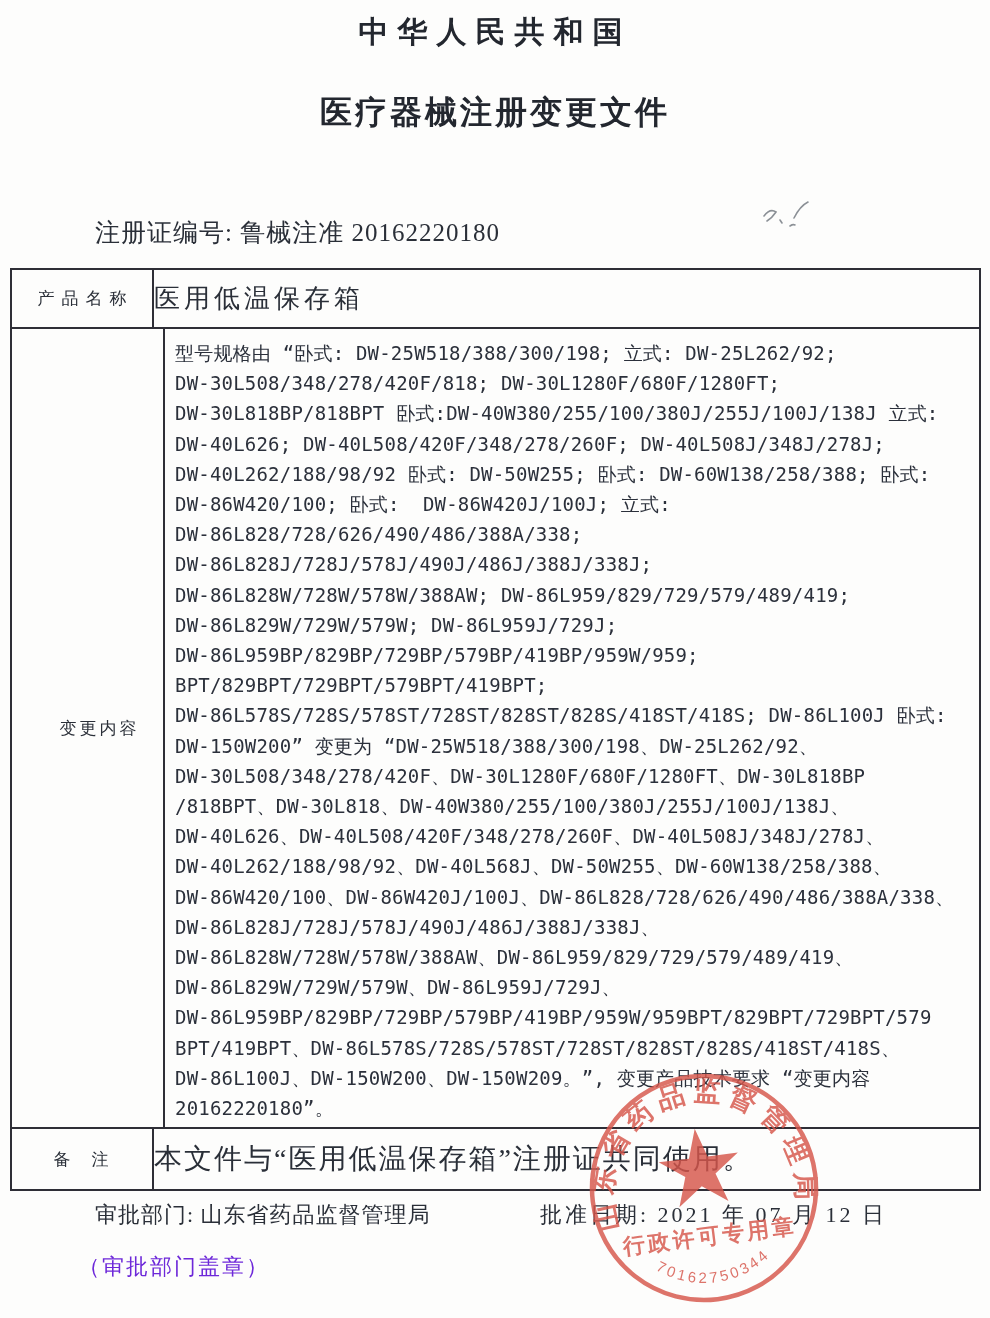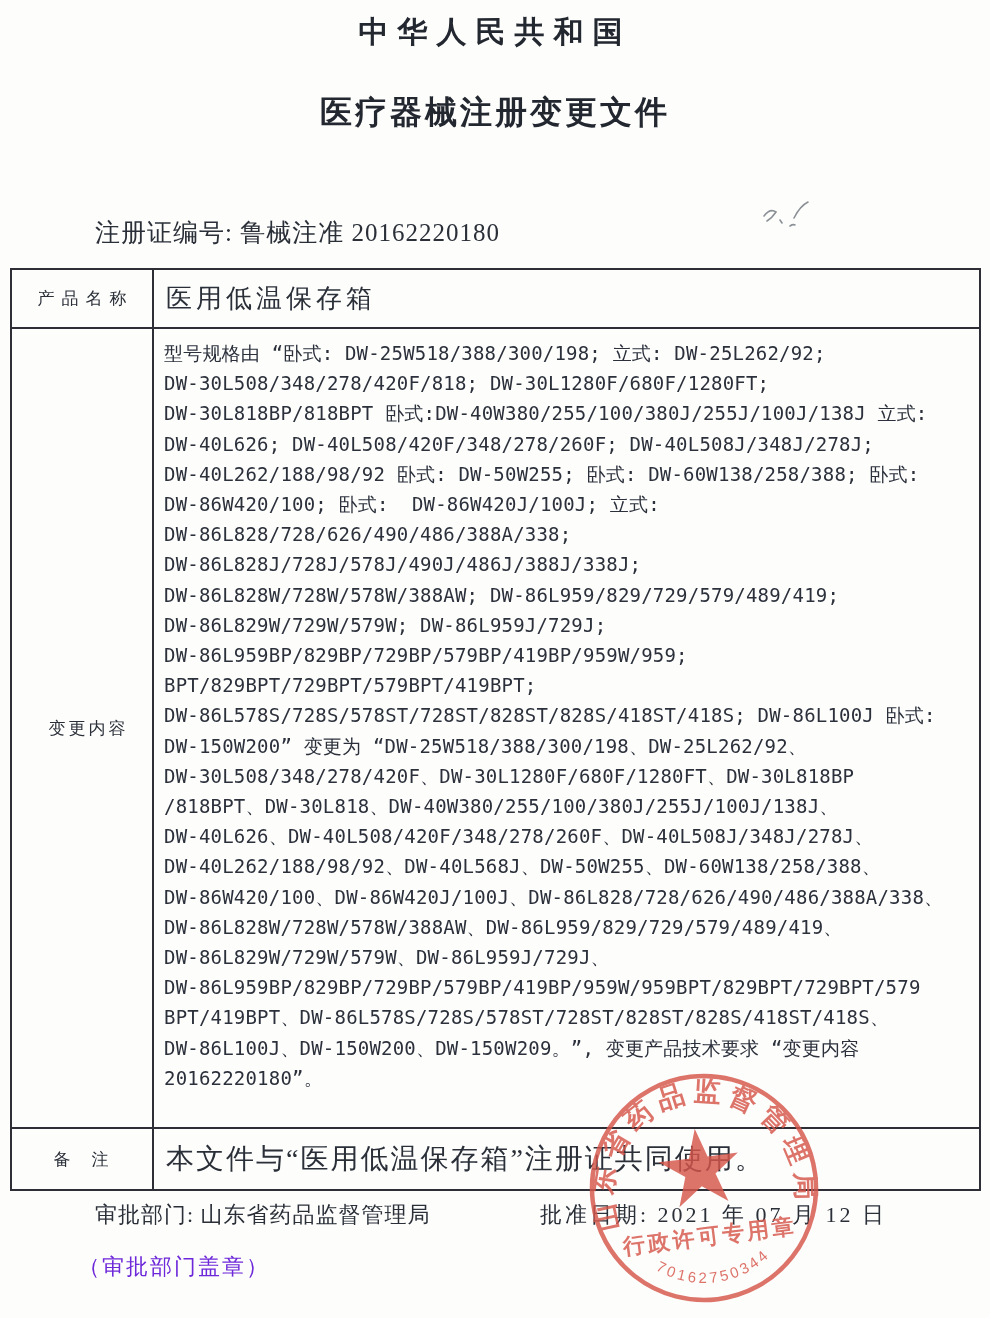--- a/index.html
+++ b/index.html
@@ -36,26 +36,25 @@
   .t-label {
     width: 142px; flex: 0 0 142px;
     border-right: 2px solid #2e2e36;
     display: flex; align-items: center; justify-content: center;
     font-size: 17px; color: #2a2f38;
   }
   .row-product { height: 57px; }
   .row-change  { height: 800px; }
   .row-remark  { height: 62px; }
   .row-product .t-label { letter-spacing: 7px; padding-left: 7px; }
-  .row-change  .t-label { letter-spacing: 3px; padding-left: 13px; }
+  .row-change  .t-label { letter-spacing: 3px; padding-left: 13px; margin-left: 11px; }
   .row-remark  .t-label { letter-spacing: 2px; }
   .t-value {
     flex: 1 1 auto;
     display: flex; align-items: center;
-    padding-left: 12px;
     font-size: 26px; color: #2a2f38; letter-spacing: 4px;
   }
   .row-change .t-value {
     display: block;
     padding: 9px 12px 0 10px;
     letter-spacing: 0;
   }
   .content-line {
     font-family: "DejaVu Sans Mono", "Liberation Mono", monospace;
     font-size: 19px; line-height: 30.2px; color: #2b303b;
@@ -113,20 +112,21 @@
         <div class="content-line">DW-86L829W/729W/579W; DW-86L959J/729J;</div>
         <div class="content-line">DW-86L959BP/829BP/729BP/579BP/419BP/959W/959;</div>
         <div class="content-line">BPT/829BPT/729BPT/579BPT/419BPT;</div>
         <div class="content-line">DW-86L578S/728S/578ST/728ST/828ST/828S/418ST/418S; DW-86L100J 卧式:</div>
         <div class="content-line">DW-150W200” 变更为 “DW-25W518/388/300/198、DW-25L262/92、</div>
         <div class="content-line">DW-30L508/348/278/420F、DW-30L1280F/680F/1280FT、DW-30L818BP</div>
         <div class="content-line">/818BPT、DW-30L818、DW-40W380/255/100/380J/255J/100J/138J、</div>
         <div class="content-line">DW-40L626、DW-40L508/420F/348/278/260F、DW-40L508J/348J/278J、</div>
         <div class="content-line">DW-40L262/188/98/92、DW-40L568J、DW-50W255、DW-60W138/258/388、</div>
         <div class="content-line">DW-86W420/100、DW-86W420J/100J、DW-86L828/728/626/490/486/388A/338、</div>
+        <div class="content-line">DW-86L828J/728J/578J/490J/486J/388J/338J、</div>
         <div class="content-line">DW-86L828W/728W/578W/388AW、DW-86L959/829/729/579/489/419、</div>
         <div class="content-line">DW-86L829W/729W/579W、DW-86L959J/729J、</div>
         <div class="content-line">DW-86L959BP/829BP/729BP/579BP/419BP/959W/959BPT/829BPT/729BPT/579</div>
         <div class="content-line">BPT/419BPT、DW-86L578S/728S/578ST/728ST/828ST/828S/418ST/418S、</div>
         <div class="content-line">DW-86L100J、DW-150W200、DW-150W209。”, 变更产品技术要求 “变更内容</div>
         <div class="content-line">20162220180”。</div>
       </div>
   </div>
   <div class="t-row row-remark">
     <div class="t-label">备　注</div>

